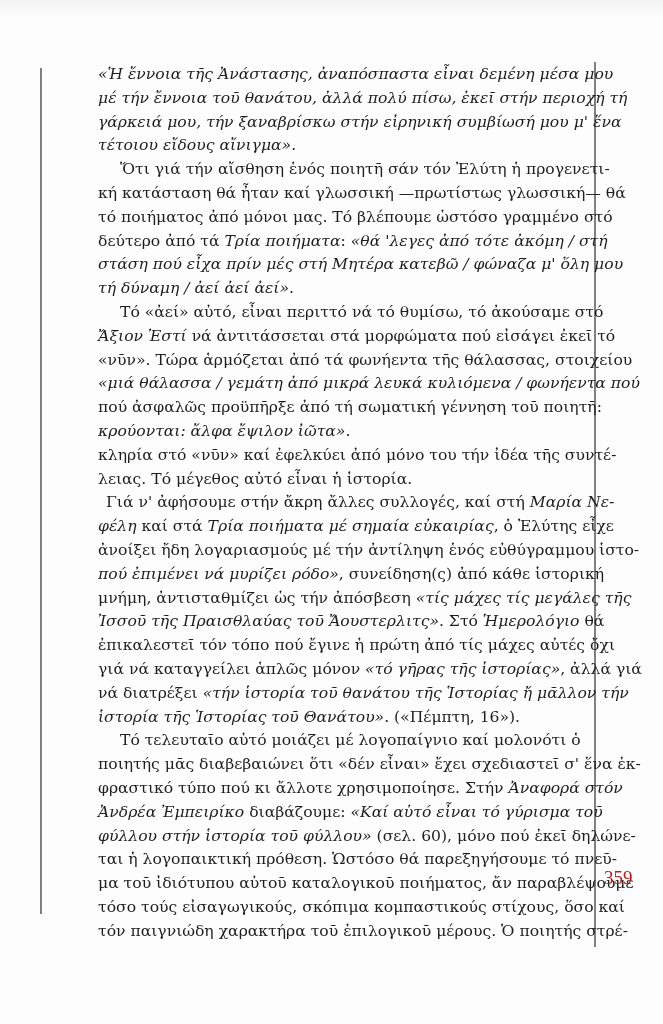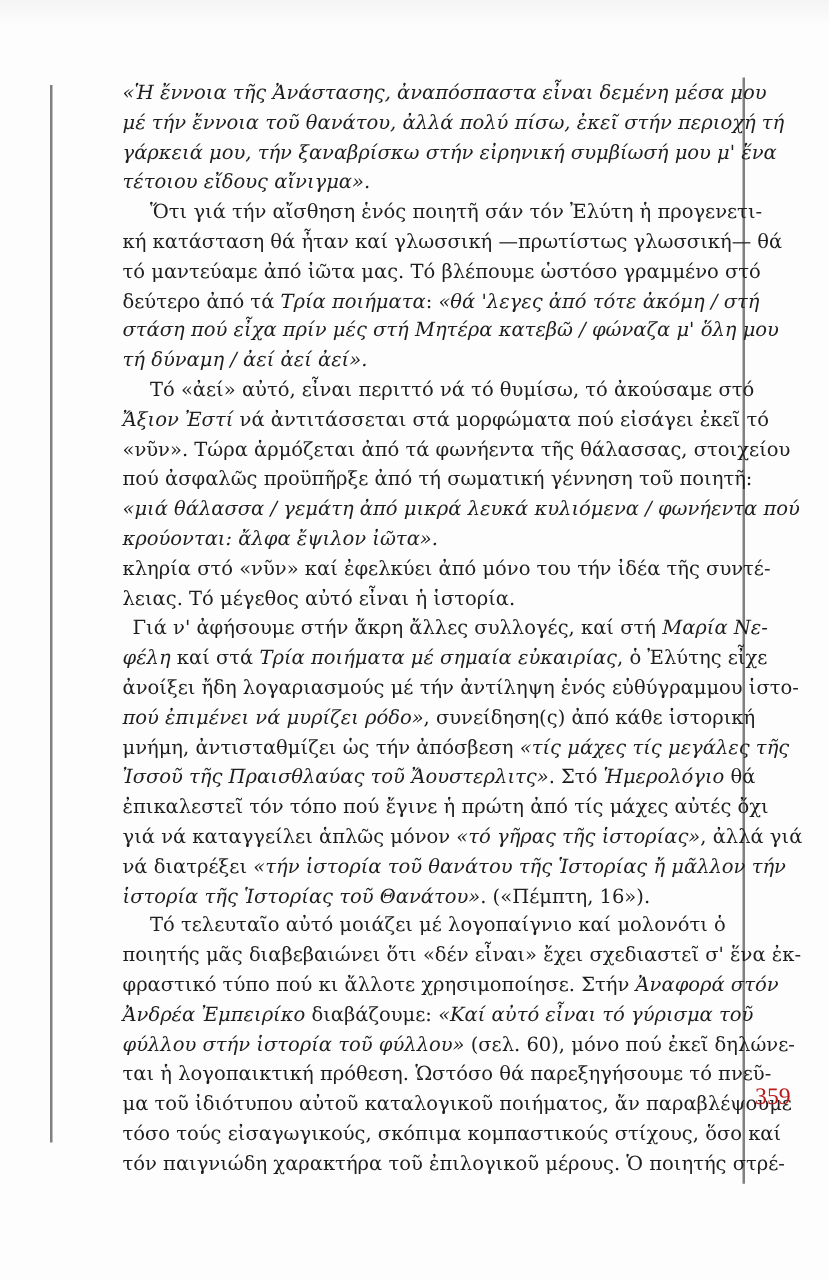--- a/index.html
+++ b/index.html
@@ -80,29 +80,29 @@
 <div class="rule-left"></div>
 <div class="rule-right"></div>
 
 <div class="text-block" id="text-block">
     <div class="line"><span class="it">«Ἡ ἔννοια τῆς Ἀνάστασης, ἀναπόσπαστα εἶναι δεμένη μέσα μου</span></div>
     <div class="line"><span class="it">μέ τήν ἔννοια τοῦ θανάτου, ἀλλά πολύ πίσω, ἐκεῖ στήν περιοχή τή</span></div>
     <div class="line"><span class="it">γάρκειά μου, τήν ξαναβρίσκω στήν εἰρηνική συμβίωσή μου μ' ἕνα</span></div>
     <div class="line last"><span class="it">τέτοιου εἴδους αἴνιγμα».</span></div>
     <div class="line indent"><span>Ὅτι γιά τήν αἴσθηση ἑνός ποιητῆ σάν τόν Ἐλύτη ἡ προγενετι-</span></div>
     <div class="line"><span>κή κατάσταση θά ἦταν καί γλωσσική —πρωτίστως γλωσσική— θά</span></div>
-    <div class="line"><span>τό μαντεύαμε ἀπό ἰῶτα μας. Τό βλέπουμε ὡστόσο γραμμένο στό</span></div>
+    <div class="line"><span>τό ποιήματος ἀπό μόνοι μας. Τό βλέπουμε ὡστόσο γραμμένο στό</span></div>
     <div class="line"><span>δεύτερο ἀπό τά </span><span class="it">Τρία ποιήματα</span><span>: </span><span class="it">«θά 'λεγες ἀπό τότε ἀκόμη / στή</span></div>
     <div class="line"><span class="it">στάση πού εἶχα πρίν μές στή Μητέρα κατεβῶ / φώναζα μ' ὅλη μου</span></div>
     <div class="line last"><span class="it">τή δύναμη / ἀεί ἀεί ἀεί».</span></div>
     <div class="line indent"><span>Τό «ἀεί» αὐτό, εἶναι περιττό νά τό θυμίσω, τό ἀκούσαμε στό</span></div>
     <div class="line"><span class="it">Ἄξιον Ἐστί</span><span> νά ἀντιτάσσεται στά μορφώματα πού εἰσάγει ἐκεῖ τό</span></div>
     <div class="line"><span>«νῦν». Τώρα ἁρμόζεται ἀπό τά φωνήεντα τῆς θάλασσας, στοιχείου</span></div>
+    <div class="line"><span class="it">«μιά θάλασσα / γεμάτη ἀπό μικρά λευκά κυλιόμενα / φωνήεντα πού</span></div>
     <div class="line"><span>πού ἀσφαλῶς προϋπῆρξε ἀπό τή σωματική γέννηση τοῦ ποιητῆ:</span></div>
-    <div class="line"><span class="it">«μιά θάλασσα / γεμάτη ἀπό μικρά λευκά κυλιόμενα / φωνήεντα πού</span></div>
     <div class="line last"><span class="it">κρούονται: ἄλφα ἔψιλον ἰῶτα».</span></div>
     <div class="line"><span>κληρία στό «νῦν» καί ἐφελκύει ἀπό μόνο του τήν ἰδέα τῆς συντέ-</span></div>
     <div class="line last"><span>λειας. Τό μέγεθος αὐτό εἶναι ἡ ἱστορία.</span></div>
     <div class="line indent-small"><span>Γιά ν' ἀφήσουμε στήν ἄκρη ἄλλες συλλογές, καί στή </span><span class="it">Μαρία Νε-</span></div>
     <div class="line"><span class="it">φέλη</span><span> καί στά </span><span class="it">Τρία ποιήματα μέ σημαία εὐκαιρίας</span><span>, ὁ Ἐλύτης εἶχε</span></div>
     <div class="line"><span>ἀνοίξει ἤδη λογαριασμούς μέ τήν ἀντίληψη ἑνός εὐθύγραμμου ἱστο-</span></div>
     <div class="line"><span class="it">πού ἐπιμένει νά μυρίζει ρόδο»</span><span>, συνείδηση(ς) ἀπό κάθε ἱστορική</span></div>
     <div class="line"><span>μνήμη, ἀντισταθμίζει ὡς τήν ἀπόσβεση </span><span class="it">«τίς μάχες τίς μεγάλες τῆς</span></div>
     <div class="line"><span class="it">Ἰσσοῦ τῆς Πραισθλαύας τοῦ Ἄουστερλιτς»</span><span>. Στό </span><span class="it">Ἡμερολόγιο</span><span> θά</span></div>
     <div class="line"><span>ἐπικαλεστεῖ τόν τόπο πού ἔγινε ἡ πρώτη ἀπό τίς μάχες αὐτές ὄχι</span></div>

